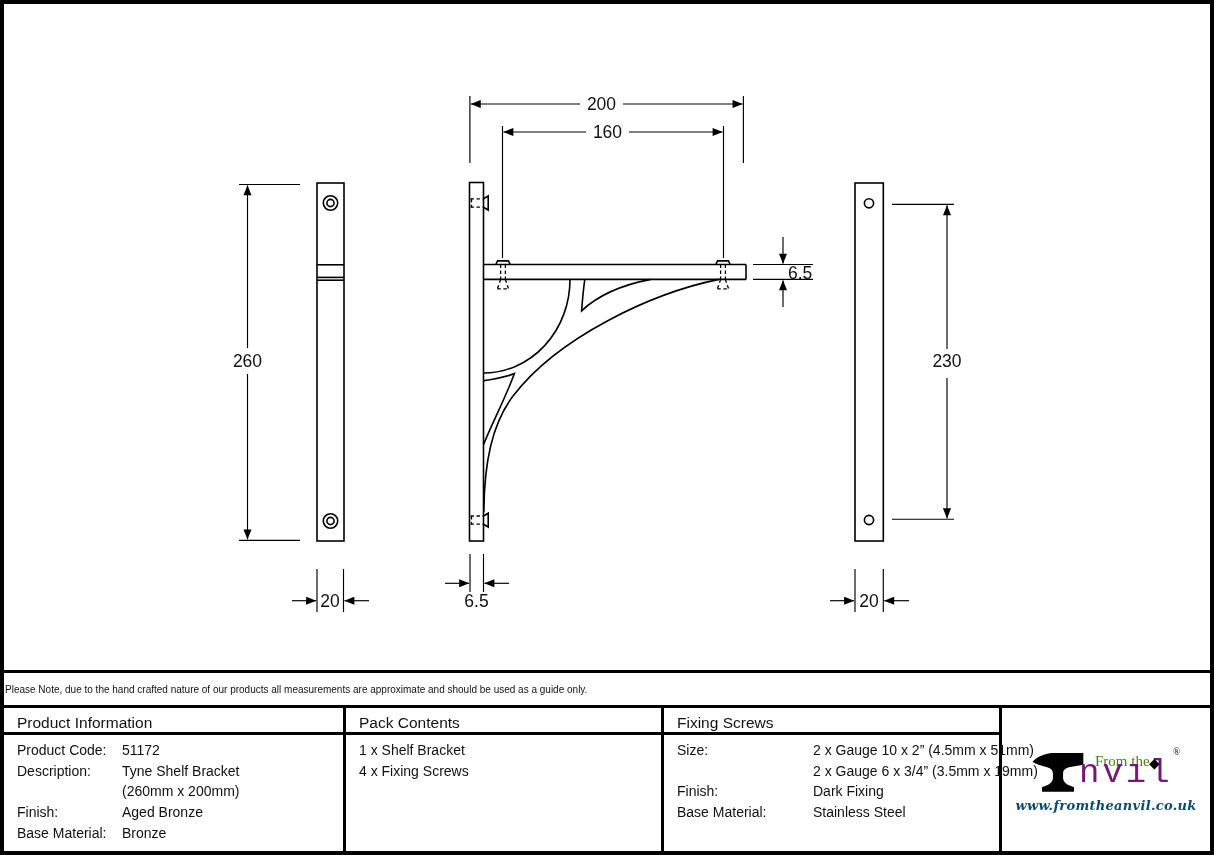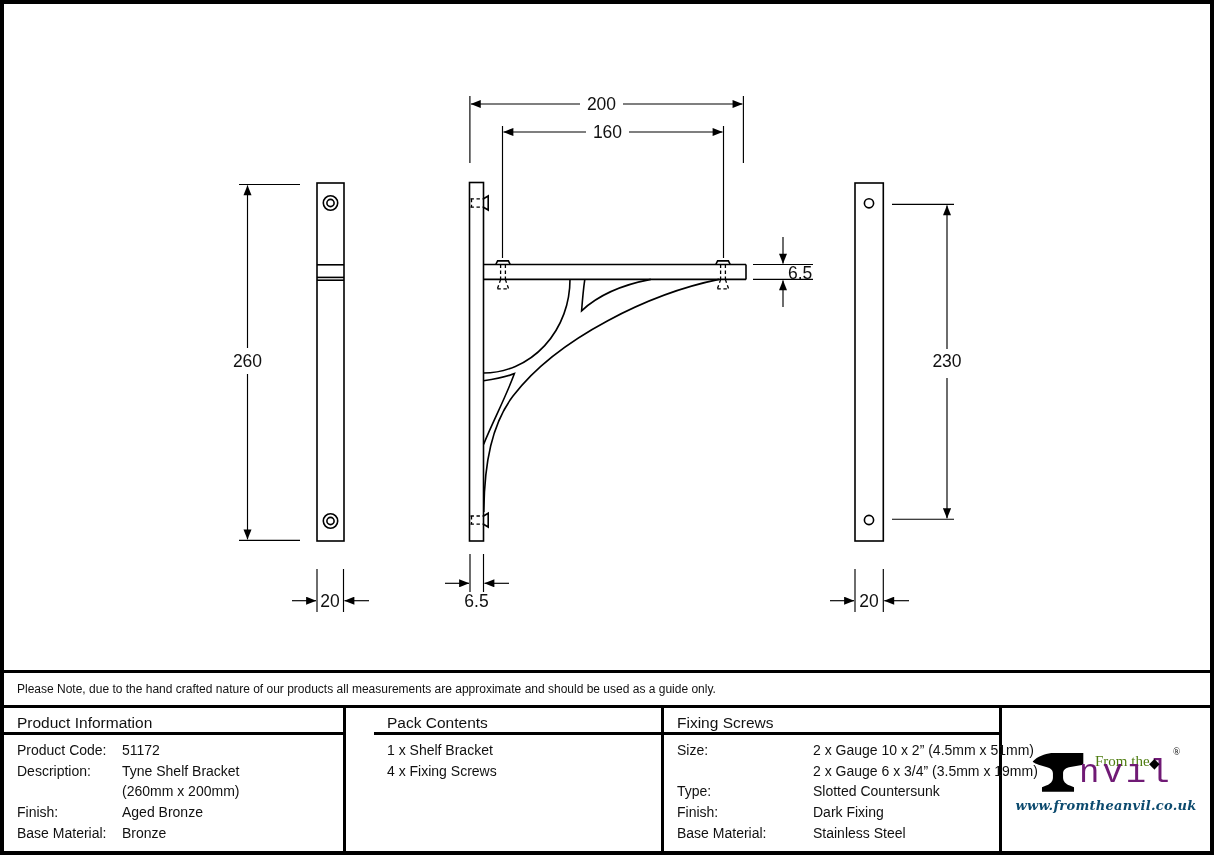--- a/index.html
+++ b/index.html
@@ -1,26 +1,26 @@
 <!DOCTYPE html>
 <html><head>
 <meta charset="utf-8">
 <style>
   html,body{margin:0;padding:0;background:#fff;}
   .sheet{position:relative;width:1214px;height:855px;box-sizing:border-box;border:4px solid #000;
          background:#fff;font-family:"Liberation Sans",sans-serif;color:#111;overflow:hidden;}
   svg.drawing{position:absolute;left:0;top:0;}
   svg text{font-family:"Liberation Sans",sans-serif;}
   .note-row{position:absolute;left:0;top:666px;width:1206px;height:35px;border-top:3px solid #000;
-            box-sizing:border-box;display:flex;align-items:center;padding-left:13px;font-size:12px;}
+            box-sizing:border-box;display:flex;align-items:center;padding-left:1px;font-size:10px;}
   .spec{position:absolute;left:0;top:701px;width:1206px;height:146px;border-top:3px solid #000;
         box-sizing:border-box;display:flex;}
   .col{box-sizing:border-box;border-right:3px solid #000;display:flex;flex-direction:column;}
   .col1{width:342px;}
-  .col2{width:318px;padding-left:28px;}
+  .col2{width:318px;}
   .col3{width:338px;}
   .col4{flex:1;border-right:none;}
   .col-header{height:27px;min-height:27px;border-bottom:3px solid #000;box-sizing:border-box;
               display:flex;align-items:flex-end;padding-left:13px;font-size:15.5px;}
   .col-body{padding:5px 0 0 13px;font-size:14px;line-height:20.7px;}
   .kv{display:grid;grid-template-columns:105px 1fr;white-space:nowrap;}
   .col3 .kv{grid-template-columns:108px 1fr;gap:28px;}
   .pc-item{white-space:nowrap;}
   .logo{position:relative;width:100%;height:100%;}
   .anvil-icon{position:absolute;left:29px;top:39px;}
@@ -197,24 +197,20 @@
       <div class="col-body">
         <div class="kv">
           <span>Size:</span>
           <span>2 x Gauge 10 x 2” (4.5mm x 51mm)</span>
         </div>
         <div class="kv">
           <span></span>
           <span>2 x Gauge 6 x 3/4” (3.5mm x 19mm)</span>
         </div>
         <div class="kv">
-          <span>Type:</span>
-          <span>Slotted Countersunk</span>
-        </div>
-        <div class="kv">
           <span>Finish:</span>
           <span>Dark Fixing</span>
         </div>
         <div class="kv">
           <span>Base Material:</span>
           <span>Stainless Steel</span>
         </div>
       </div>
     </div>
 

